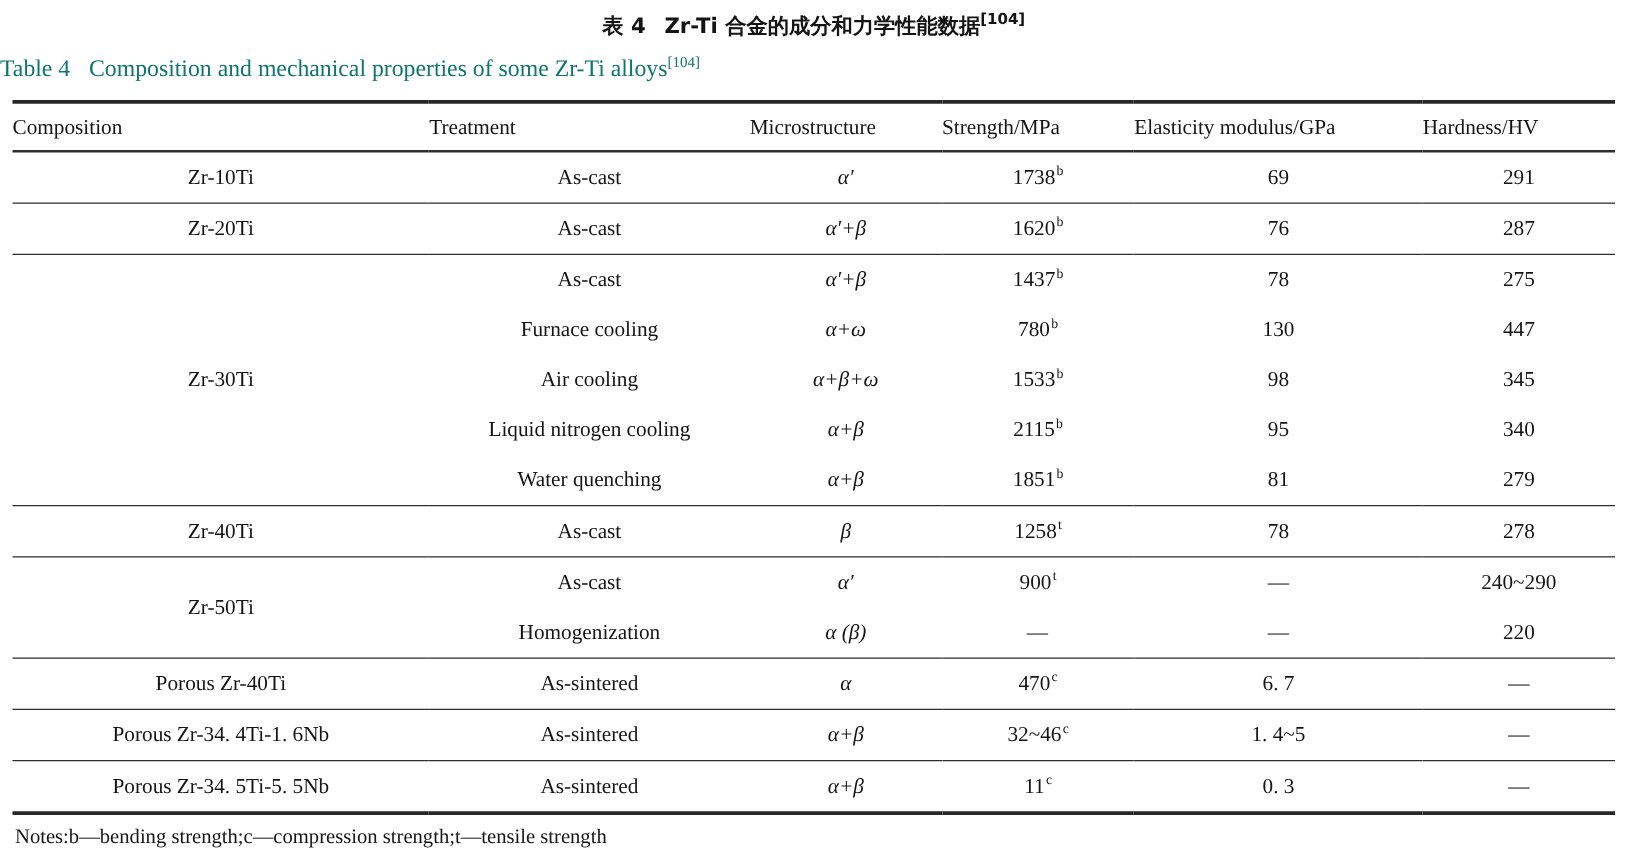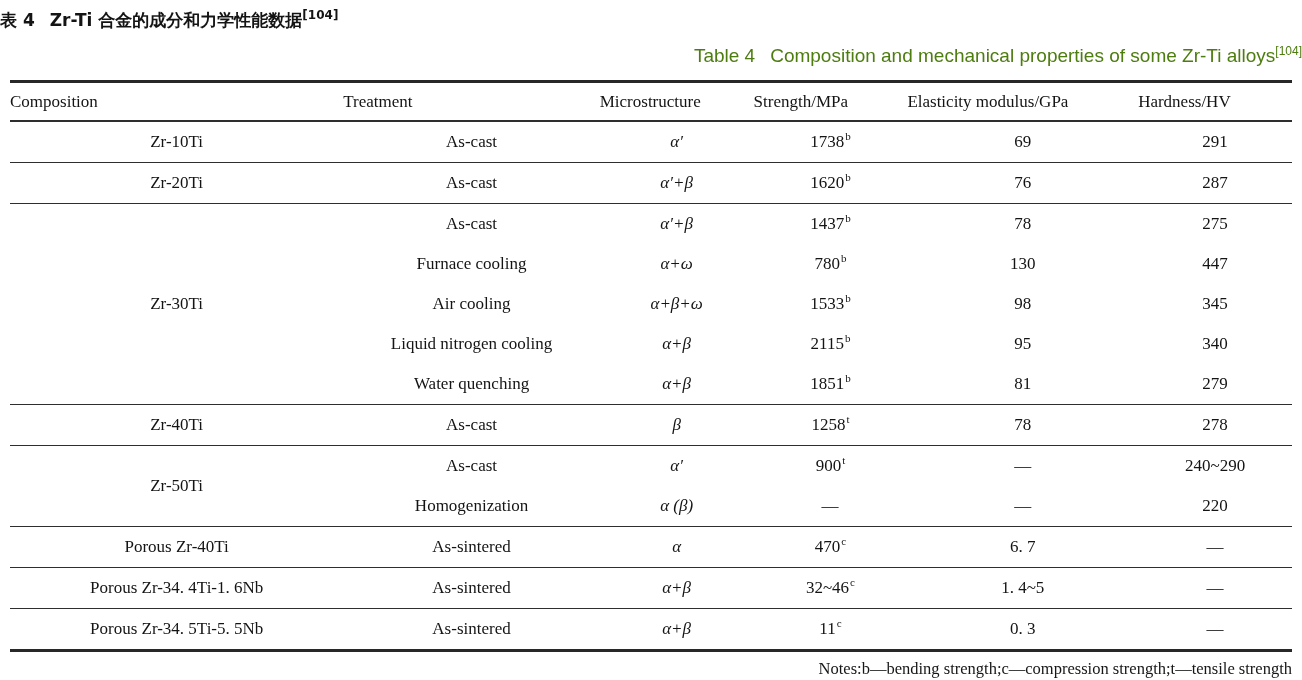--- a/index.html
+++ b/index.html
@@ -6,33 +6,33 @@
   .page {
     position: relative;
     width: 1302px;
     height: 680px;
     background: #ffffff;
     color: #161616;
     overflow: hidden;
   }
   .title-zh {
     padding-top: 9px;
-    text-align: left;
+    text-align: center;
     font-family: "DejaVu Sans", sans-serif;
     font-weight: bold;
     font-size: 17px;
     color: #141414;
   }
   .title-en {
     margin-top: 13px;
-    text-align: right;
-    font-family: Liberation Sans, sans-serif;
+    text-align: left;
+    font-family: Liberation Serif, serif;
     font-weight: normal;
     font-size: 19px;
-    color: #4d7c0f;
+    color: #0f766e;
   }
   .gap { margin-left: 15px; }
   sup.ref {
     font-size: 12px;
     line-height: 0;
   }
   table.alloy {
     width: 1282px;
     margin: 13px 10px 0 10px;
     border-collapse: collapse;
@@ -64,21 +64,21 @@
   sup.s {
     font-size: 11px;
     line-height: 0;
     margin-left: 1px;
   }
   .notes {
     margin: 7px 10px 0 12px;
     font-family: "Liberation Serif", serif;
     font-size: 16.5px;
     color: #161616;
-    text-align: right;
+    text-align: left;
   }
 </style>
 </head>
 <body>
 
 <div class="page">
 
   <div class="title-zh">
     <span>表 4</span><span class="gap">Zr-Ti 合金的成分和力学性能数据</span><sup class="ref">[104]</sup>
   </div>

